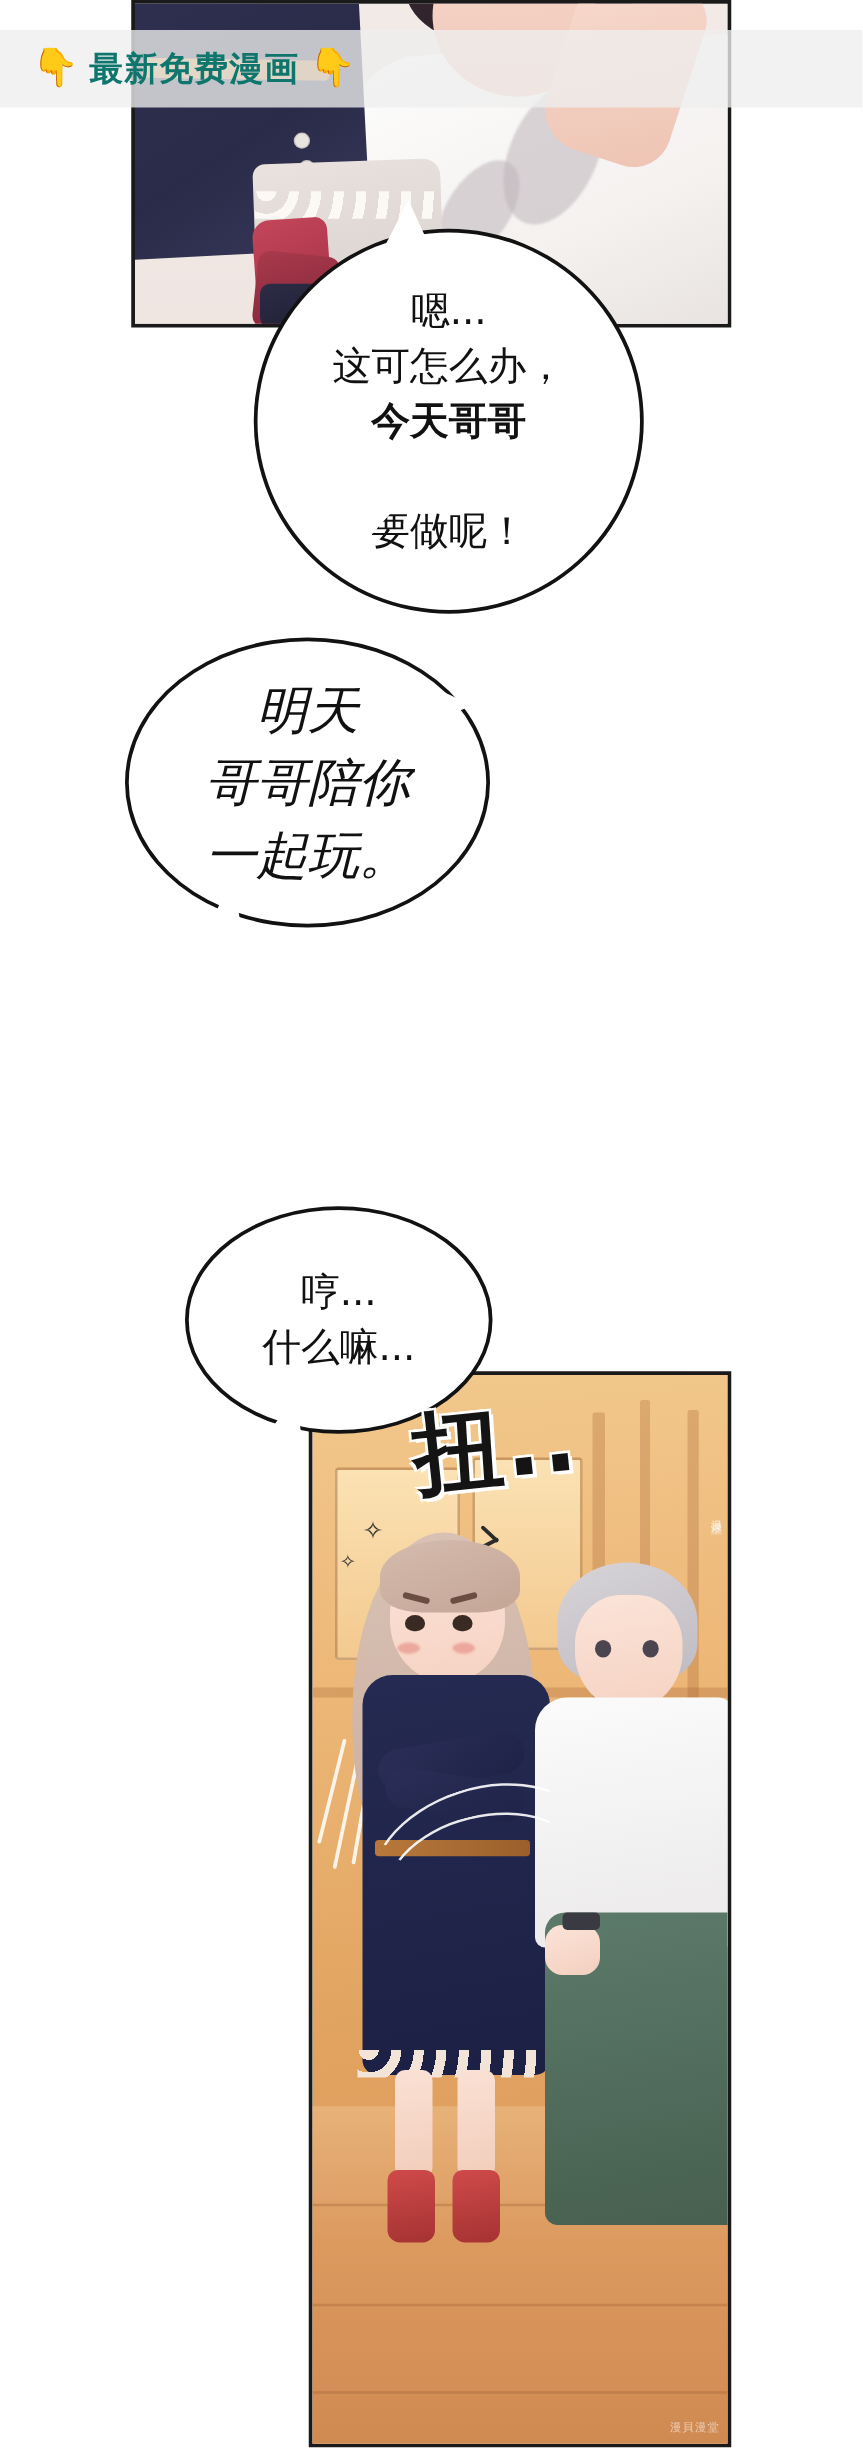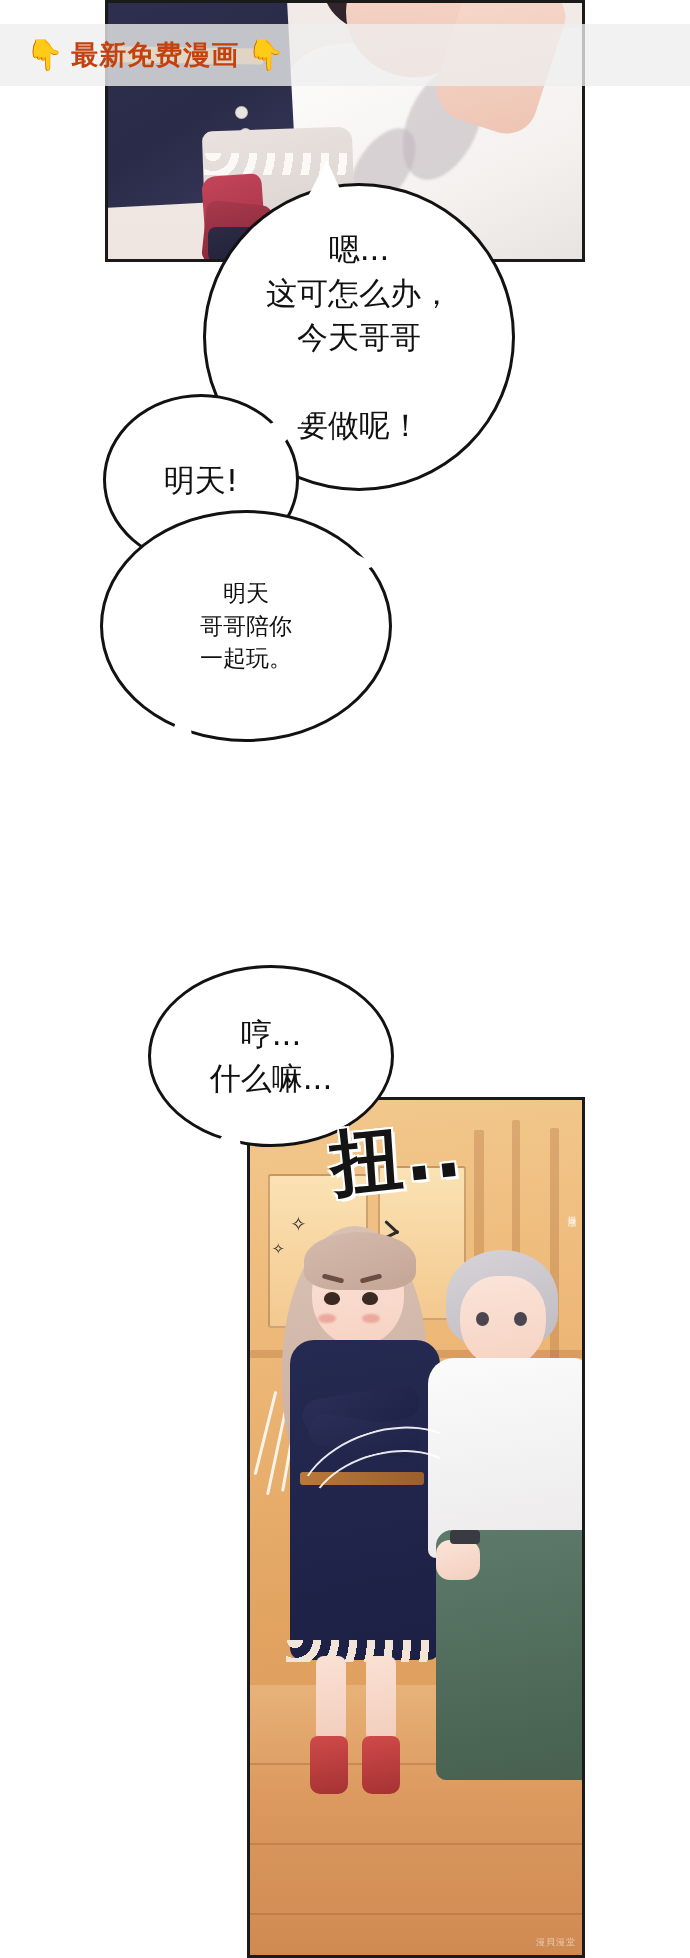--- a/index.html
+++ b/index.html
@@ -99,21 +99,21 @@
   #watermark{
     position:absolute;left:0;top:24px;width:690px;height:62px;
     background:rgba(238,238,238,.78);
     display:flex;align-items:center;gap:10px;
     padding-left:26px;box-sizing:border-box;
     pointer-events:none;
   }
   #watermark .wm-row{display:flex;align-items:center;gap:8px;}
   .wm-hand{font-size:30px;line-height:1;filter:saturate(1.1);}
   .wm-text{
-    font-size:27px;color:#c2410c;font-weight:600;letter-spacing:1px;
+    font-size:27px;color:#0f766e;font-weight:600;letter-spacing:1px;
     font-family:"DejaVu Sans","Liberation Sans",sans-serif;
   }
   #watermark-url{
     position:absolute;left:22px;top:52px;
     font-size:34px;color:#c6c6cd;font-weight:700;letter-spacing:1px;
     font-family:"Liberation Serif","DejaVu Serif",serif;
     pointer-events:none;opacity:.85;
   }
 
   
@@ -126,28 +126,28 @@
     text-align:center;
     box-sizing:border-box;
     color:#111;
   }
   .bubble .btxt{
     font-family:"DejaVu Sans","Liberation Sans",sans-serif;
     line-height:1.42;
     white-space:pre-line;
     padding:0 10px;
   }
-  .bubble .bold{font-weight:normal;}
+  .bubble .bold{font-weight:bold;}
 
   #bubble-1{left:203px;top:183px;width:312px;height:308px;}
   #bubble-1 .btxt{font-size:31px;}
   #bubble-2{left:103px;top:394px;width:196px;height:172px;}
   #bubble-2 .btxt{font-size:31px;}
   #bubble-3{left:100px;top:510px;width:292px;height:232px;}
-  #bubble-3 .btxt{font-size:23px;}
+  #bubble-3 .btxt{font-size:41px;font-style:italic;}
   #bubble-4{left:148px;top:965px;width:246px;height:182px;}
   #bubble-4 .btxt{font-size:31px;}
   .tail-poly{position:absolute;}
 
   
   #tail-1{
     left:306px;top:160px;width:40px;height:42px;
     background:#fff;
     clip-path:polygon(52% 0%, 100% 100%, 0% 96%);
     border:none;
@@ -370,23 +370,20 @@
     </div>
   </div>
 
   <div class="tail-poly" id="tail-1-ol"></div>
 
   <div class="bubble" id="bubble-1">
     <div class="btxt"><span>嗯...</span><br><span>这可怎么办，</span><br><span class="bold">今天哥哥</span><br><br><span>要做呢！</span></div>
   </div>
   <div class="tail-poly" id="tail-1"></div>
 
-  <div class="bubble" id="bubble-2">
-    <div class="btxt">明天!</div>
-  </div>
   <div class="tail-poly" id="tail-2"></div>
 
   <div class="bubble" id="bubble-3">
     <div class="btxt">明天
 哥哥陪你
 一起玩。</div>
   </div>
   <div class="tail-poly" id="tail-3"></div>
   <div class="tail-poly" id="tail-4"></div>
 

